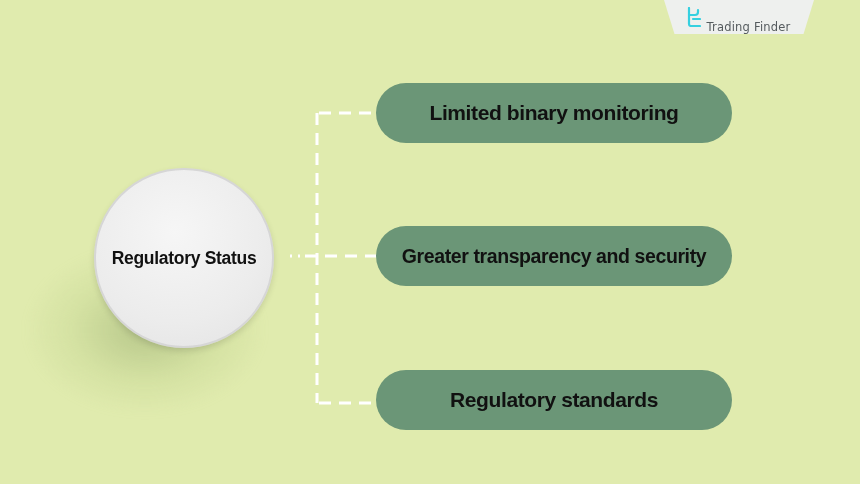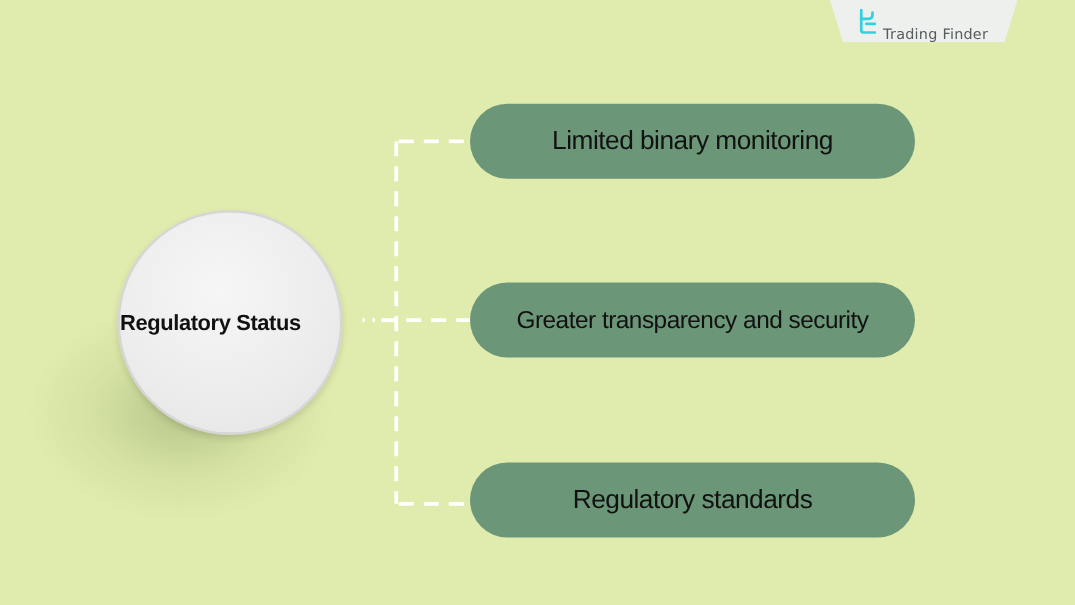--- a/index.html
+++ b/index.html
@@ -32,37 +32,37 @@
       margin-top: 20px;
     }
     .hub {
       position: absolute;
       left: 94px; top: 168px;
       width: 180px; height: 180px;
       border-radius: 50%;
       background: radial-gradient(circle at 45% 35%, #f6f6f6 0%, #ececec 60%, #e2e2e2 100%);
       border: 2px solid #d6d6d6;
       box-shadow: 0 3px 6px rgba(0,0,0,0.12);
-      display: flex; align-items: center; 
+      display: flex; align-items: center; justify-content: center;
       text-align: center;
     }
     .hub-text {
       font-size: 17.5px; font-weight: bold; color: #111;
       line-height: 25px; letter-spacing: -0.3px;
     }
     svg.connectors { position: absolute; left: 0; top: 0; }
     .pill {
       position: absolute;
       left: 376px; width: 356px; height: 60px;
       border-radius: 30px;
       background: #6b9677;
       display: flex; align-items: center; justify-content: center;
     }
     .pill-text {
-      font-size: 21px; font-weight: normal; color: #111;
+      font-size: 21px; font-weight: bold; color: #111;
       letter-spacing: -0.4px; white-space: nowrap;
     }
     .pill-1 { top: 83px; }
     .pill-2 { top: 226px; align-items: center; }
     .pill-2 .pill-text { font-size: 19.5px; }
     .pill-3 { top: 370px; }
   </style>
 </head>
 <body>
 

